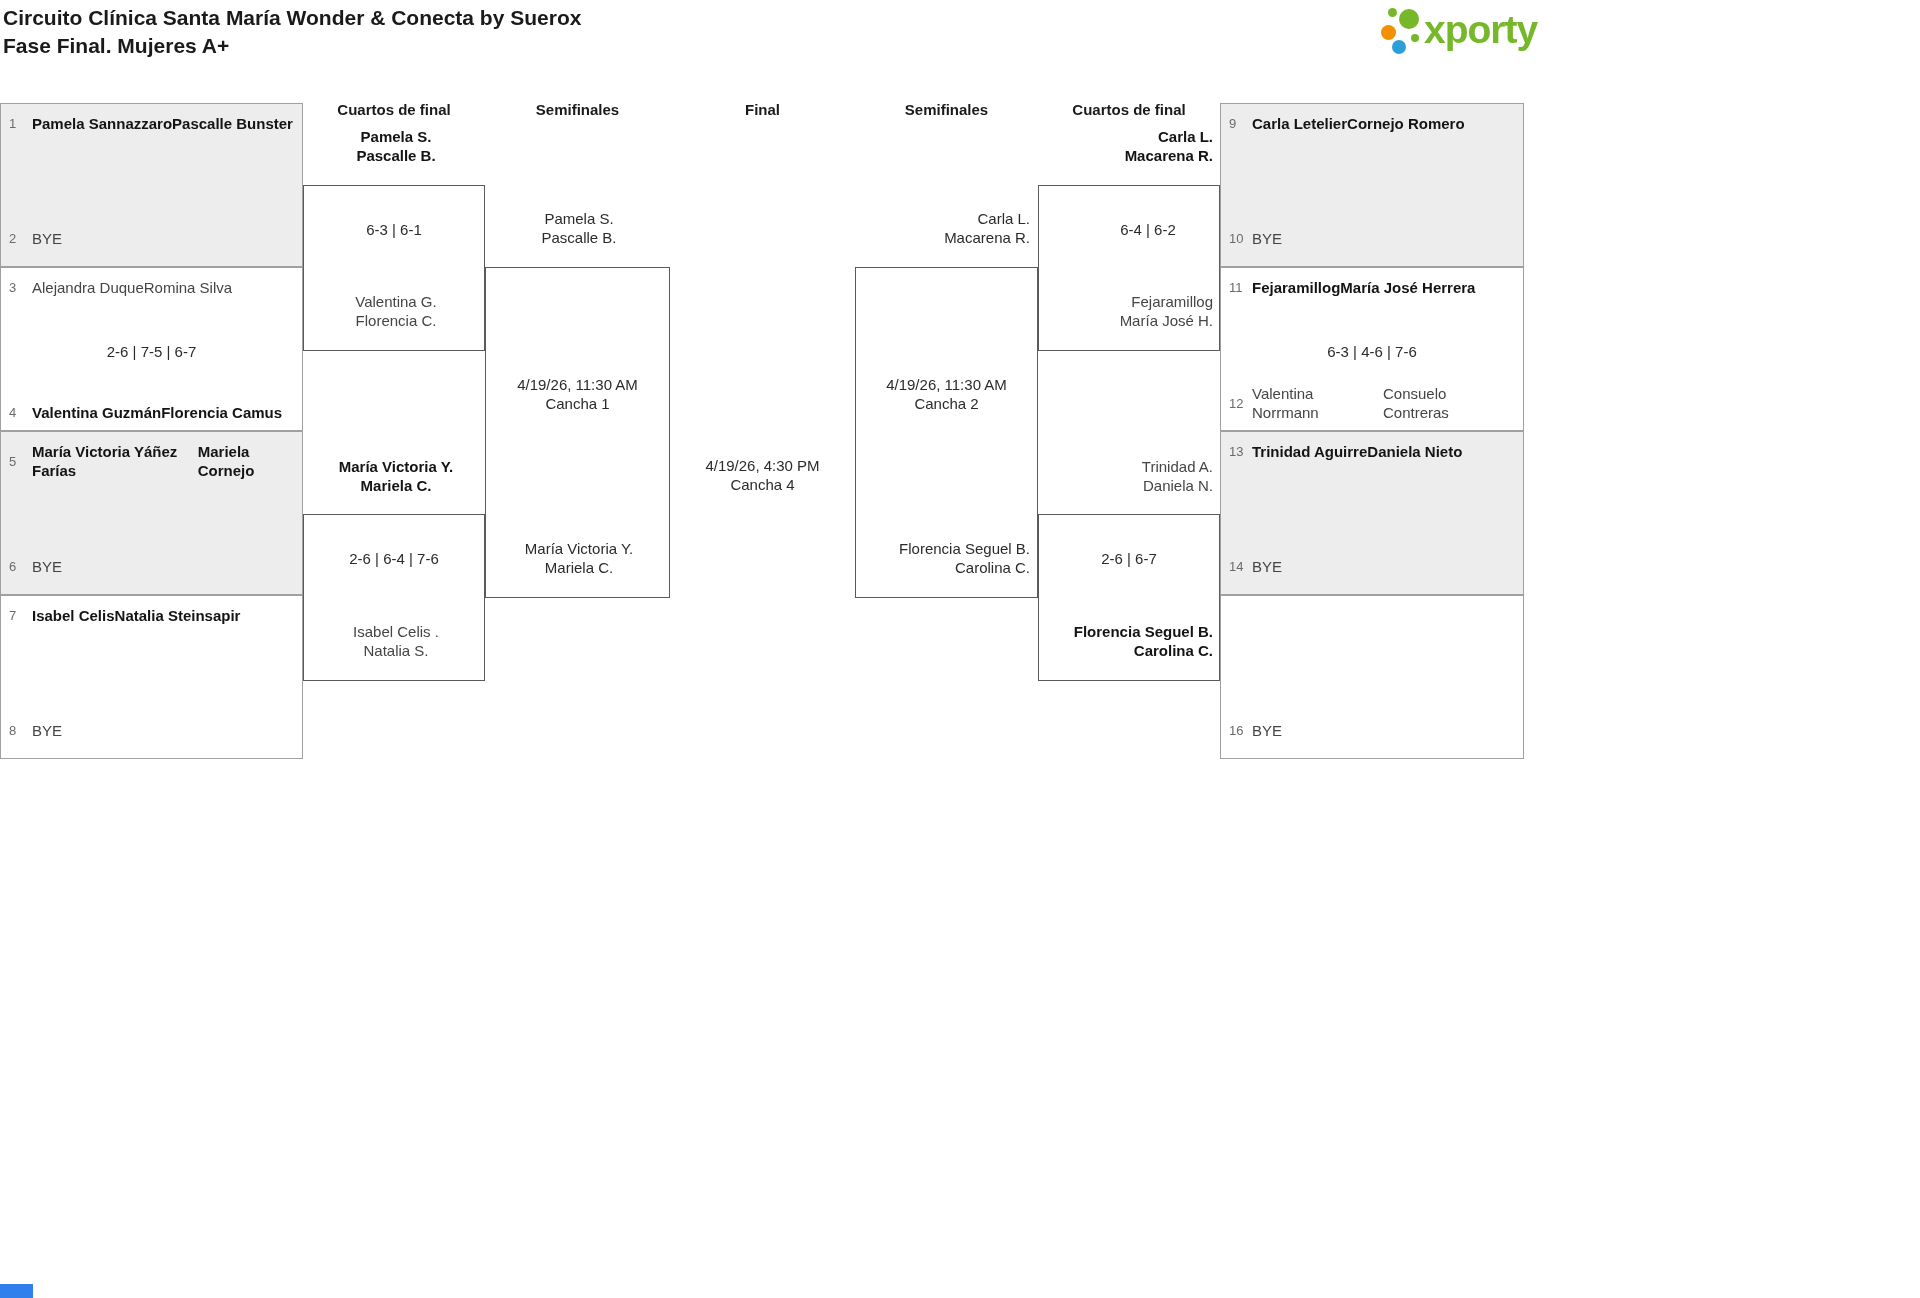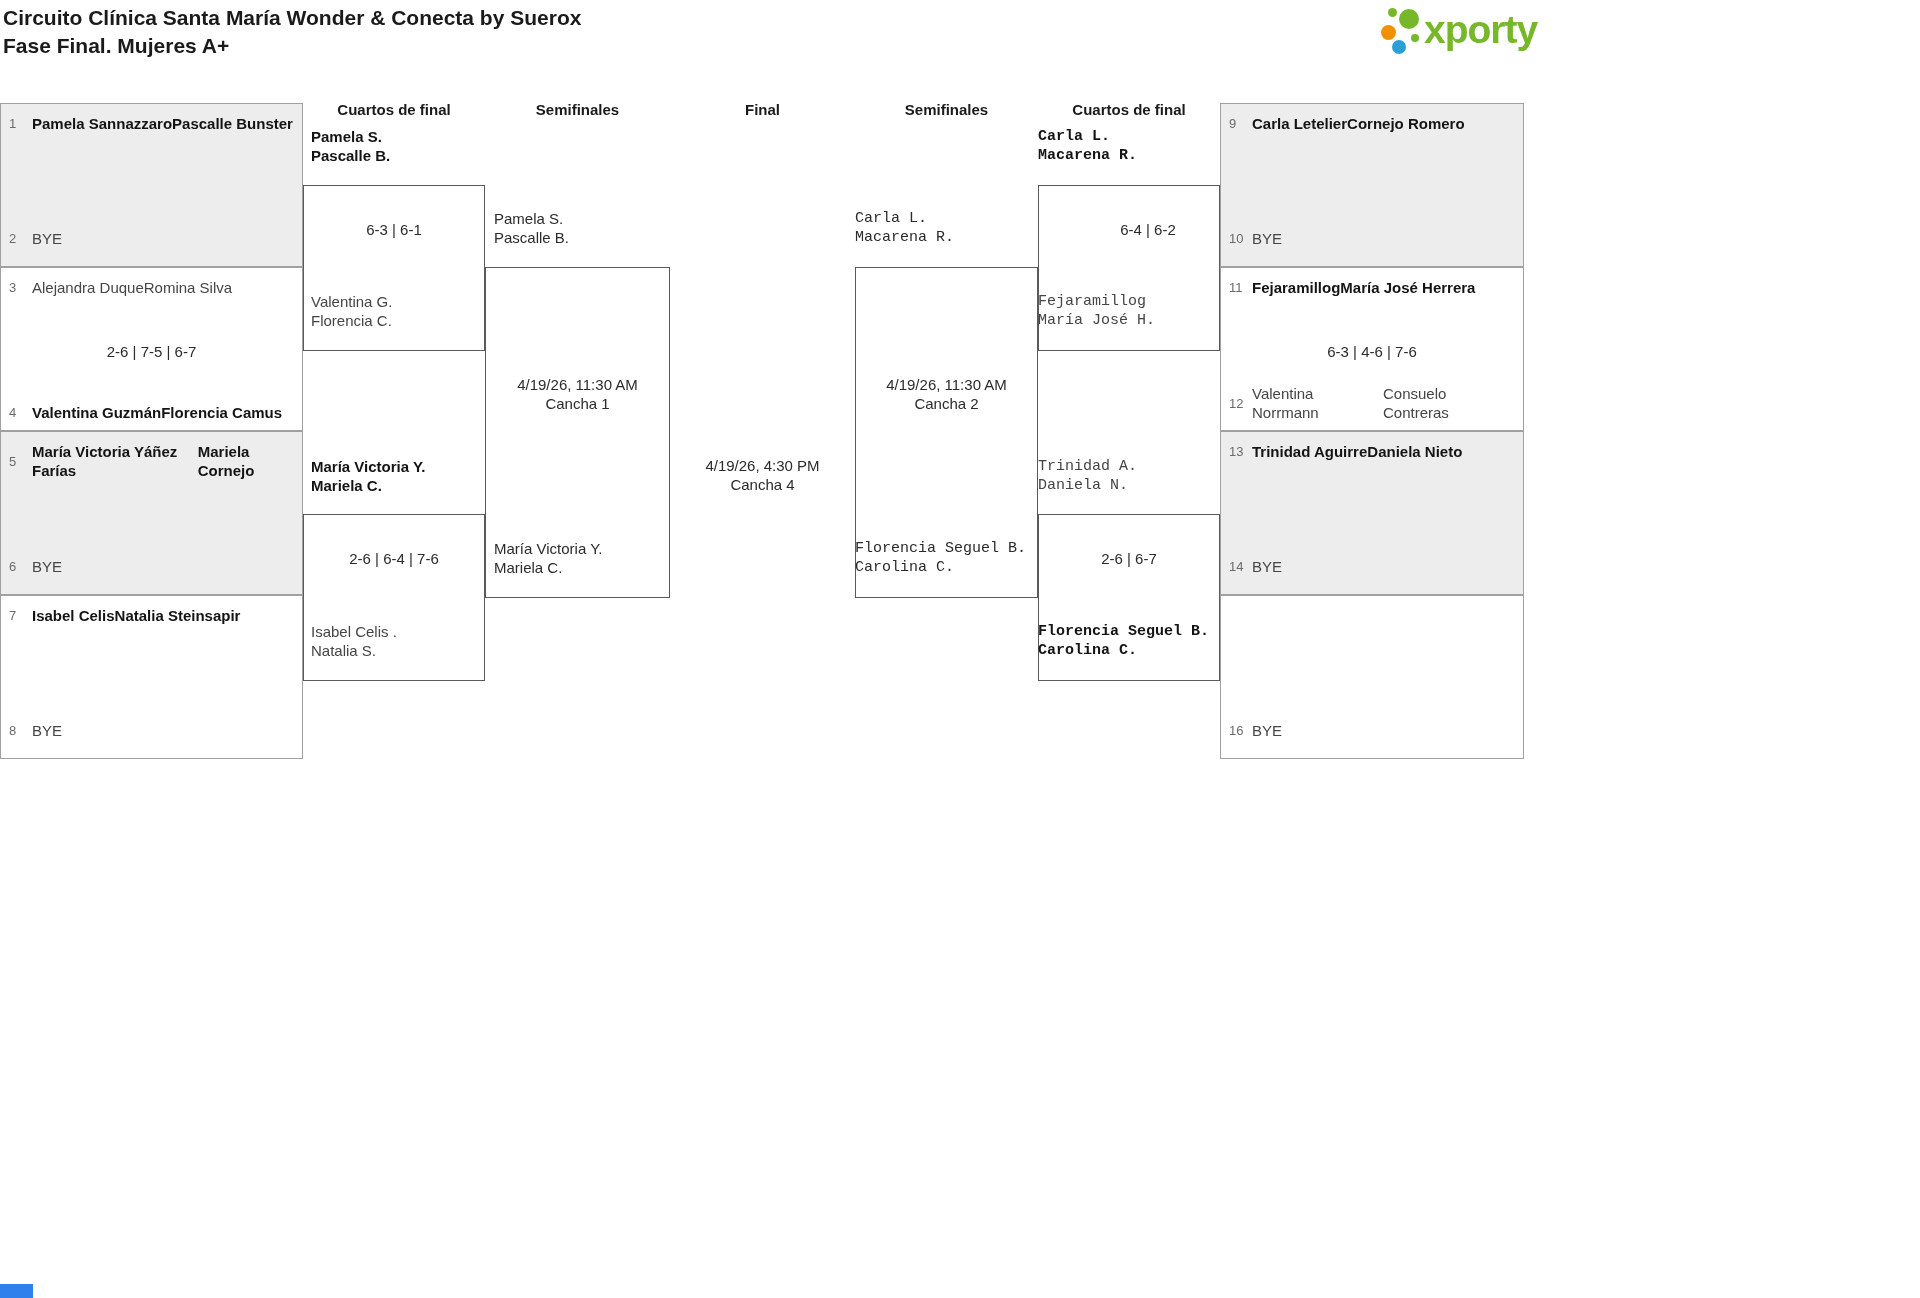--- a/index.html
+++ b/index.html
@@ -17,24 +17,24 @@
   .slot-top{top:10px;}
   .slot-bottom{bottom:8px;}
   .slot-bottom.bye{bottom:18px;}
   .seed{width:14px;flex:0 0 14px;font-size:13px;color:#6b6b6b;text-align:left;}
   .names{display:flex;flex-direction:row;font-size:15px;line-height:19px;color:#454545;}
   .names.bold{font-weight:bold;color:#141414;}
   .oct-score{position:absolute;left:0;right:0;top:75px;text-align:center;font-size:15px;color:#2b2b2b;}
 
   .connector{position:absolute;border:1px solid #5a5a5a;box-sizing:border-box;background:transparent;}
 
-  .lbl{position:absolute;font-size:15px;line-height:19px;color:#454545;}
+  .lbl{position:absolute;font-size:15px;line-height:19px;color:#454545;text-align:center;}
   .lbl.bold{font-weight:bold;color:#141414;}
   .lbl.dark{color:#2b2b2b;}
-  .lbl.r{font-family:Liberation Mono, monospace;}
+  .lbl.r{text-align:right;}
   .lbl.c{text-align:center;}
 
   .logo{position:absolute;left:1380px;top:2px;width:180px;height:56px;}
   .logo .dot{position:absolute;border-radius:50%;}
   .logo .d1{left:8px;top:6px;width:9px;height:9px;background:#76b82a;}
   .logo .d2{left:19px;top:7px;width:20px;height:20px;background:#76b82a;}
   .logo .d3{left:1px;top:23px;width:15px;height:15px;background:#f29100;}
   .logo .d4{left:12px;top:38px;width:14px;height:14px;background:#2d9fd8;}
   .logo .d5{left:31px;top:32px;width:8px;height:8px;background:#76b82a;}
   .logo .logo-text{position:absolute;left:44px;top:6px;font-size:39px;font-weight:bold;

